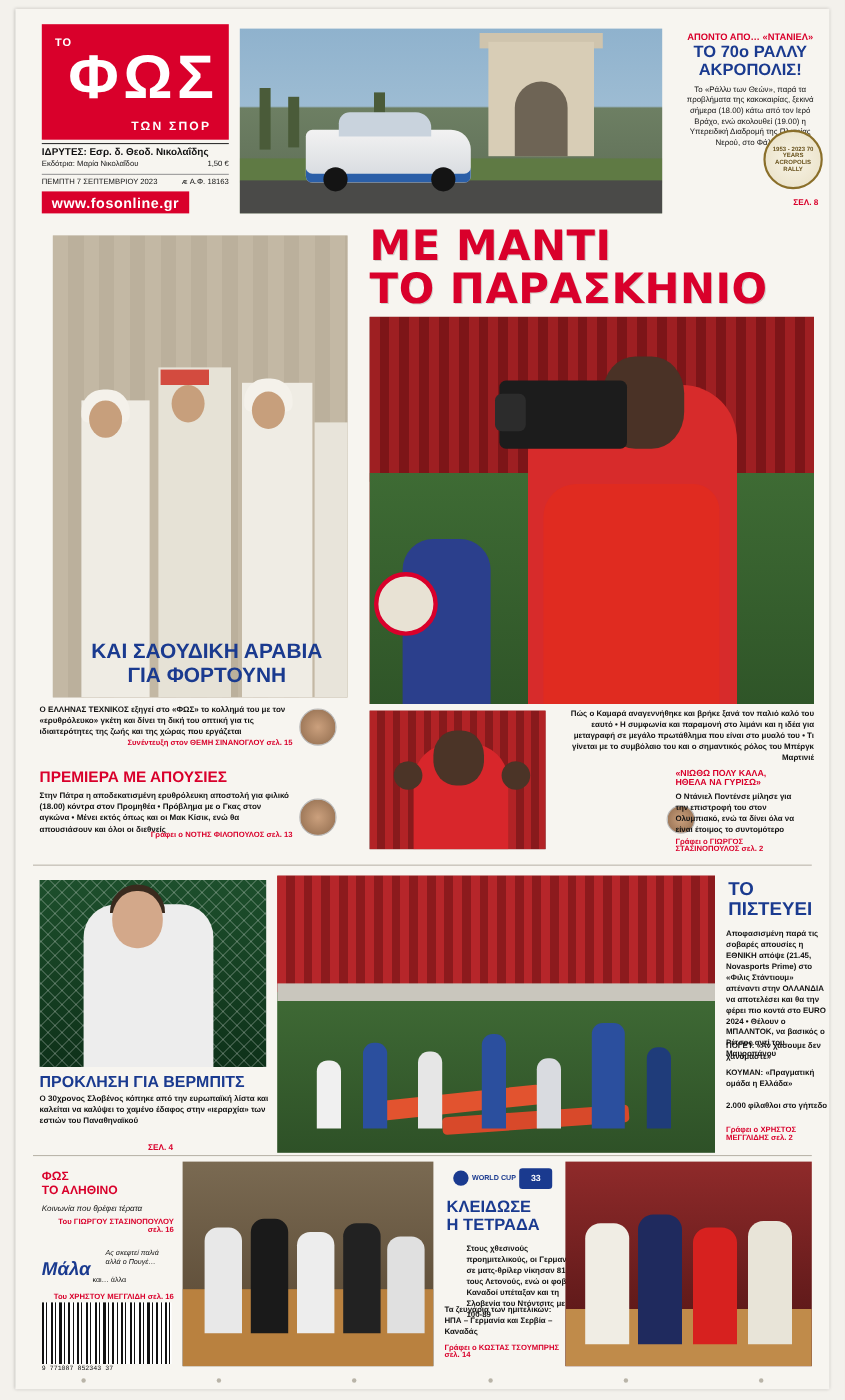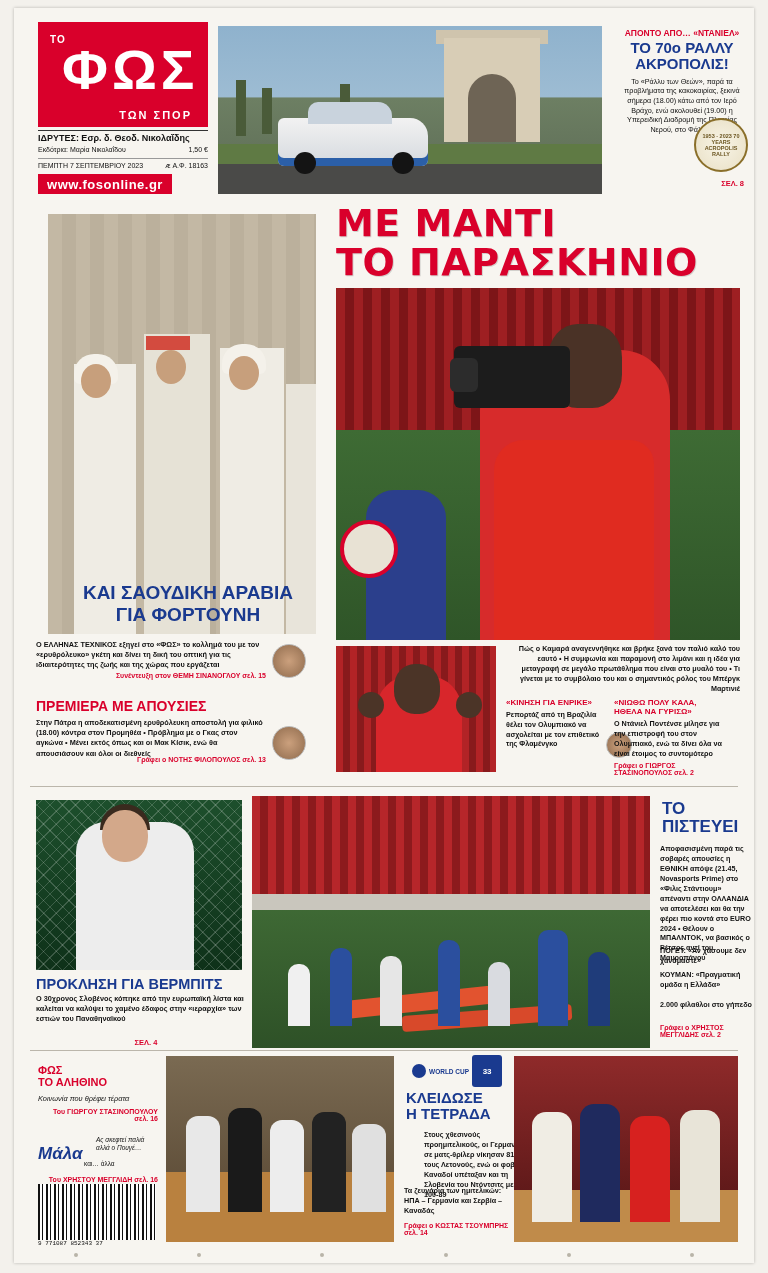--- a/index.html
+++ b/index.html
@@ -295,21 +295,21 @@
     position:absolute; left:390px; top:1178px; width:106px;
     font-size:7.2px; line-height:1.38; color:#111; font-weight:bold;
   }
   .klei-by { position:absolute; left:390px; top:1214px; width:106px; font-size:7px; color:#d9002b; font-weight:bold;}
   .wc-logo {
     position:absolute; left:398px; top:1052px; width:92px; height:22px;
     display:flex; align-items:center; gap:3px;
   }
   .wc-ball { width:14px; height:14px; border-radius:50%; background:#1a3a8f;}
   .wc-txt { font-size:6.5px; color:#1a3a8f; font-weight:bold;}
-  .wc-badge { width:30px; height:32px; background:#1a3a8f; color:#fff; font-size:8px; font-weight:bold; display:flex; align-items:center; justify-content:center; border-radius:3px;}
+  .wc-badge { width:30px; height:19px; background:#1a3a8f; color:#fff; font-size:8px; font-weight:bold; display:flex; align-items:center; justify-content:center; border-radius:3px;}
 
   .dots { position:absolute; left:0; bottom:6px; width:100%; display:flex; justify-content:space-around; }
   .dot { width:4px; height:4px; border-radius:50%; background:#b9b4a8;}
 </style>
 </head>
 <body>
 
 <div class="page">
   <div class="paper">
 
@@ -401,24 +401,20 @@
     <div class="cam-cap">Πώς ο Καμαρά αναγεννήθηκε και βρήκε ξανά τον παλιό καλό του εαυτό • Η συμφωνία και παραμονή στο λιμάνι και η ιδέα για μεταγραφή σε μεγάλο πρωτάθλημα που είναι στο μυαλό του • Τι γίνεται με το συμβόλαιο του και ο σημαντικός ρόλος του Μπέργκ Μαρτινιέ</div>
 
     <div class="enrike-photo">
       <div class="ep-seats"></div>
       <div class="ep-player"></div>
       <div class="ep-head"></div>
       <div class="ep-hand-l"></div>
       <div class="ep-hand-r"></div>
     </div>
 
-    <div class="col-enrike">
-      <div class="k">«ΚΙΝΗΣΗ ΓΙΑ ΕΝΡΙΚΕ»</div>
-      <div class="b">Ρεπορτάζ από τη Βραζιλία θέλει τον Ολυμπιακό να ασχολείται με τον επιθετικό της Φλαμένγκο</div>
-    </div>
 
     <div class="round-av av3"></div>
     <div class="col-ntania">
       <div class="k">«ΝΙΩΘΩ ΠΟΛΥ ΚΑΛΑ, ΗΘΕΛΑ ΝΑ ΓΥΡΙΣΩ»</div>
       <div class="b">Ο Ντάνιελ Ποντένσε μίλησε για την επιστροφή του στον Ολυμπιακό, ενώ τα δίνει όλα να είναι έτοιμος το συντομότερο</div>
       <div class="by">Γράφει ο ΓΙΩΡΓΟΣ ΣΤΑΣΙΝΟΠΟΥΛΟΣ σελ. 2</div>
     </div>
 
     <div class="hr-line" style="top:778px;"></div>
 

